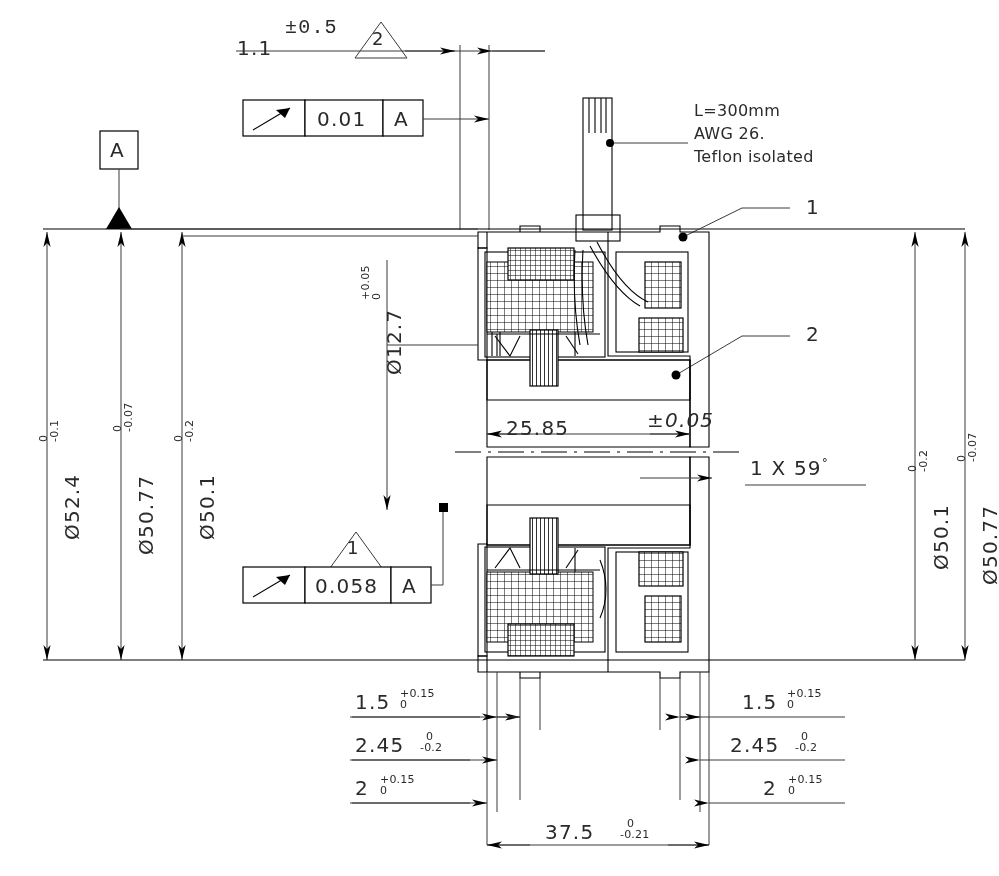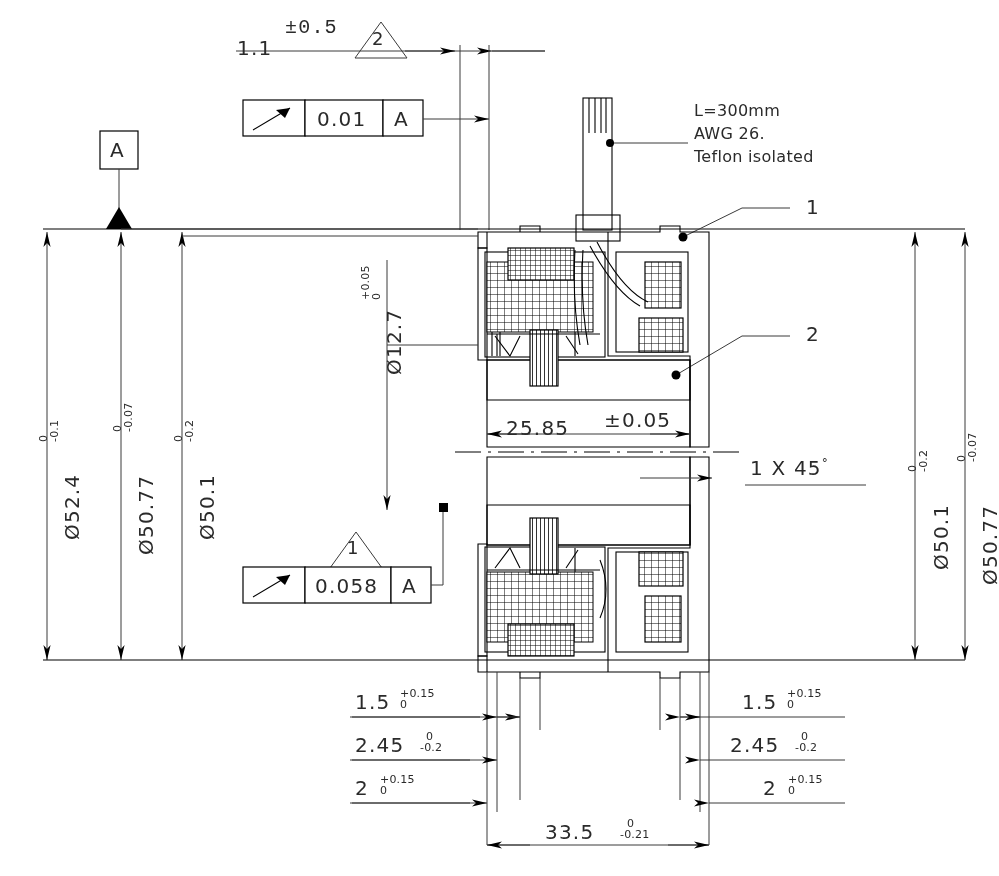--- a/index.html
+++ b/index.html
@@ -316,24 +316,24 @@
 
 <div class="rot t" style="left:382px;top:375px;">
   <span>Ø</span><span>12.7</span>
 </div>
 <div class="rot tolpair" style="left:360px;top:300px;">
   <i>+0.05</i>
   <i>0</i>
 </div>
 
 <div class="t" style="left:506px;top:408px;margin-top:8px;">25.85</div>
-<div class="t" style="left:604px;top:408px;">±0.05</div>
+<div class="t" style="left:647px;top:408px;font-style:italic;">±0.05</div>
 
 <div class="t" style="left:750px;top:456px;">
-  <span>1 X 45</span><span style="font-size:12px;vertical-align:super;">°</span>
+  <span>1 X 59</span><span style="font-size:12px;vertical-align:super;">°</span>
 </div>
 
 <div class="t" style="left:315px;top:574px;">0.058</div>
 <div class="t" style="left:402px;top:574px;">A</div>
 <div class="t" style="left:347px;top:537px;font-size:18px;">1</div>
 
 <div class="t" style="left:355px;top:690px;">1.5</div>
 <div class="tolpair" style="left:400px;top:688px;">
   <i>+0.15</i>
       <i>0</i>
@@ -362,19 +362,19 @@
   <i style="margin-left:6px;">0</i>
       <i>-0.2</i>
 </div>
 
 <div class="t" style="left:763px;top:776px;">2</div>
 <div class="tolpair" style="left:788px;top:774px;">
   <i>+0.15</i>
       <i>0</i>
 </div>
 
-<div class="t" style="left:545px;top:820px;">33.5</div>
+<div class="t" style="left:545px;top:820px;">37.5</div>
 <div class="tolpair" style="left:620px;top:818px;">
   <i style="margin-left:7px;">0</i>
       <i>-0.21</i>
 </div>
 
 </div>
 
 </body></html>

